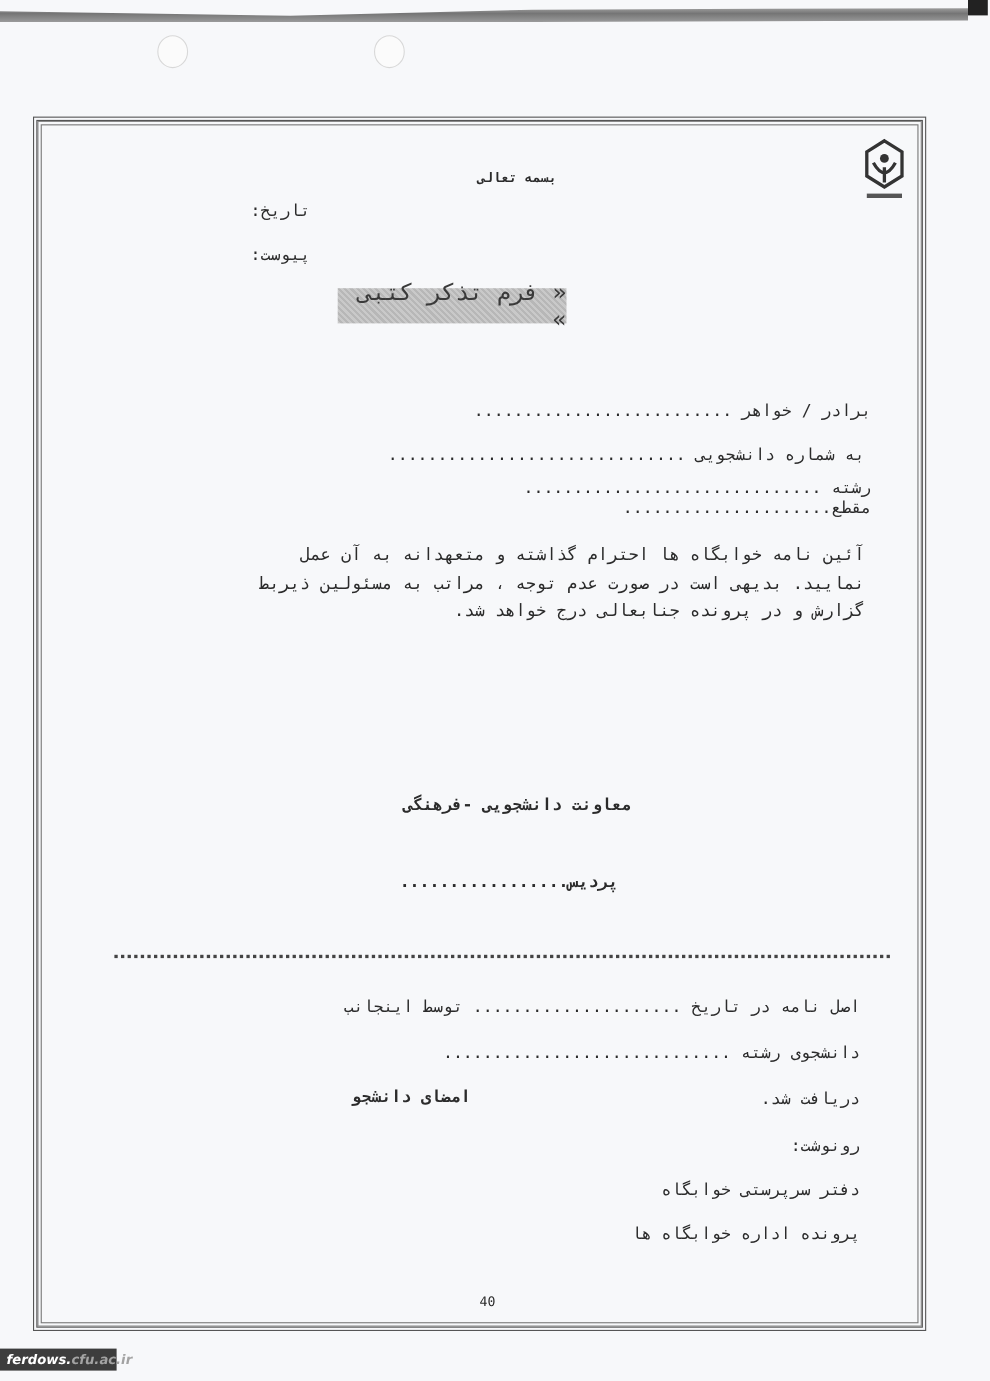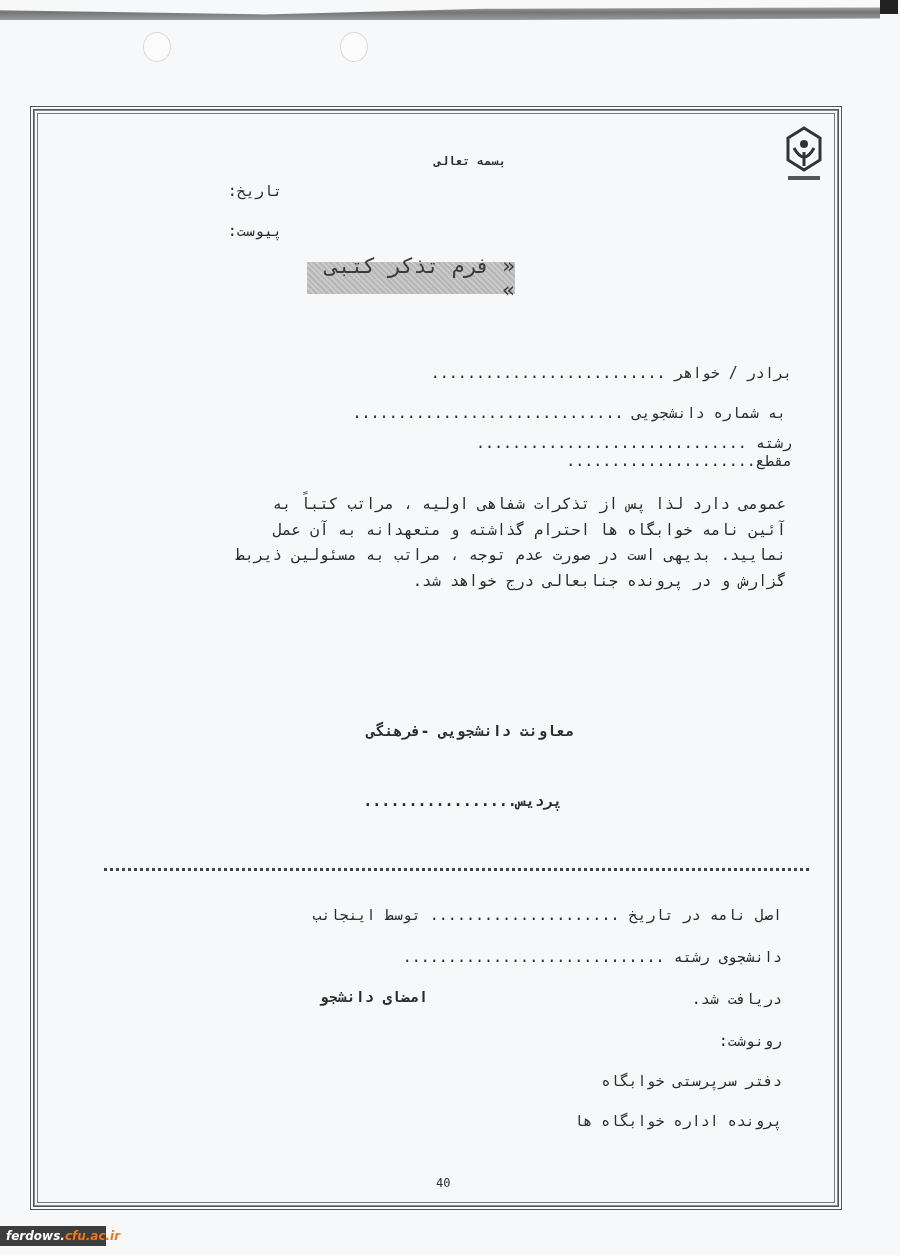--- a/index.html
+++ b/index.html
@@ -46,21 +46,21 @@
   .sep {
     position:absolute; left:70px; top:758px; width:705px; height:0;
     border-top:3px dotted #444;
   }
   .page-num { position:absolute; left:402px; top:1066px; font-size:12px; }
   .watermark {
     position:absolute; left:0; top:1226px; width:100px; height:20px;
     background:#3d3d3d; color:#fff; font-family:"DejaVu Sans", sans-serif;
     font-weight:bold; font-style:italic; font-size:12px; line-height:20px; padding-left:6px;
   }
-  .watermark .accent { color:#f97316; }
+  .watermark .accent { color:#a3a3a3; }
 </style>
 </head>
 <body>
 
 <div class="top-shadow"></div>
 <div class="right-edge"></div>
 <div class="punch-hole" style="left:143px"></div>
 <div class="punch-hole" style="left:340px"></div>
 
 <div class="frame">
@@ -79,21 +79,20 @@
   <div class="rtl t15" style="right:556px; top:112px;">پیوست:</div>
 
   <div class="title-box">« فرم تذکر کتبی »</div>
 
   <div class="rtl t15" style="right:46px; top:254px;">برادر / خواهر ..........................</div>
   <div class="rtl t15" style="right:52px; top:294px;">به شماره دانشجویی ..............................</div>
   <div class="rtl t15" style="right:46px; top:324px;margin-left:16px;">رشته  ..............................</div>
   <div class="rtl t15" style="right:46px; top:342px;">مقطع.....................</div>
 
   <div class="para">
-    <div>عمومی دارد لذا پس از تذکرات شفاهی اولیه ، مراتب کتباً به</div>
     <div>آئین نامه خوابگاه ها احترام گذاشته و متعهدانه به آن عمل</div>
     <div>نمایید. بدیهی است در صورت عدم توجه ، مراتب به مسئولین ذیربط</div>
     <div>گزارش  و در پرونده جنابعالی درج خواهد شد.</div>
   </div>
 
   <div class="rtl t15 bold" style="right:264px; top:612px;">معاونت دانشجویی -فرهنگی</div>
   <div class="rtl t15 bold" style="right:276px; top:682px;">پردیس.................</div>
 
   <div class="sep"></div>
 

